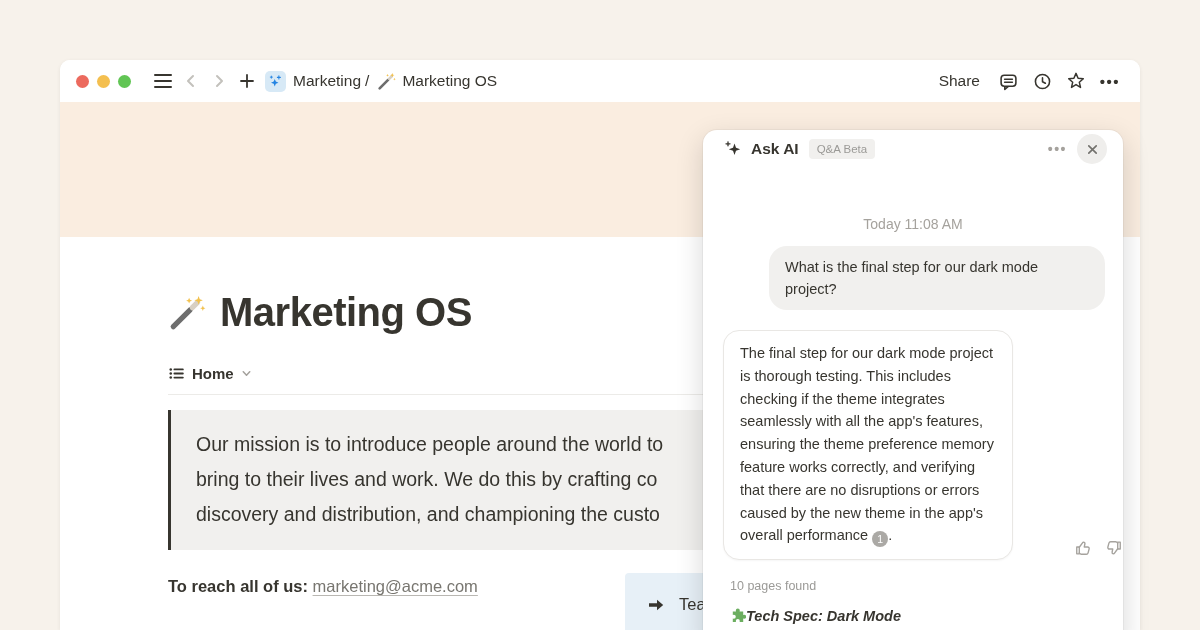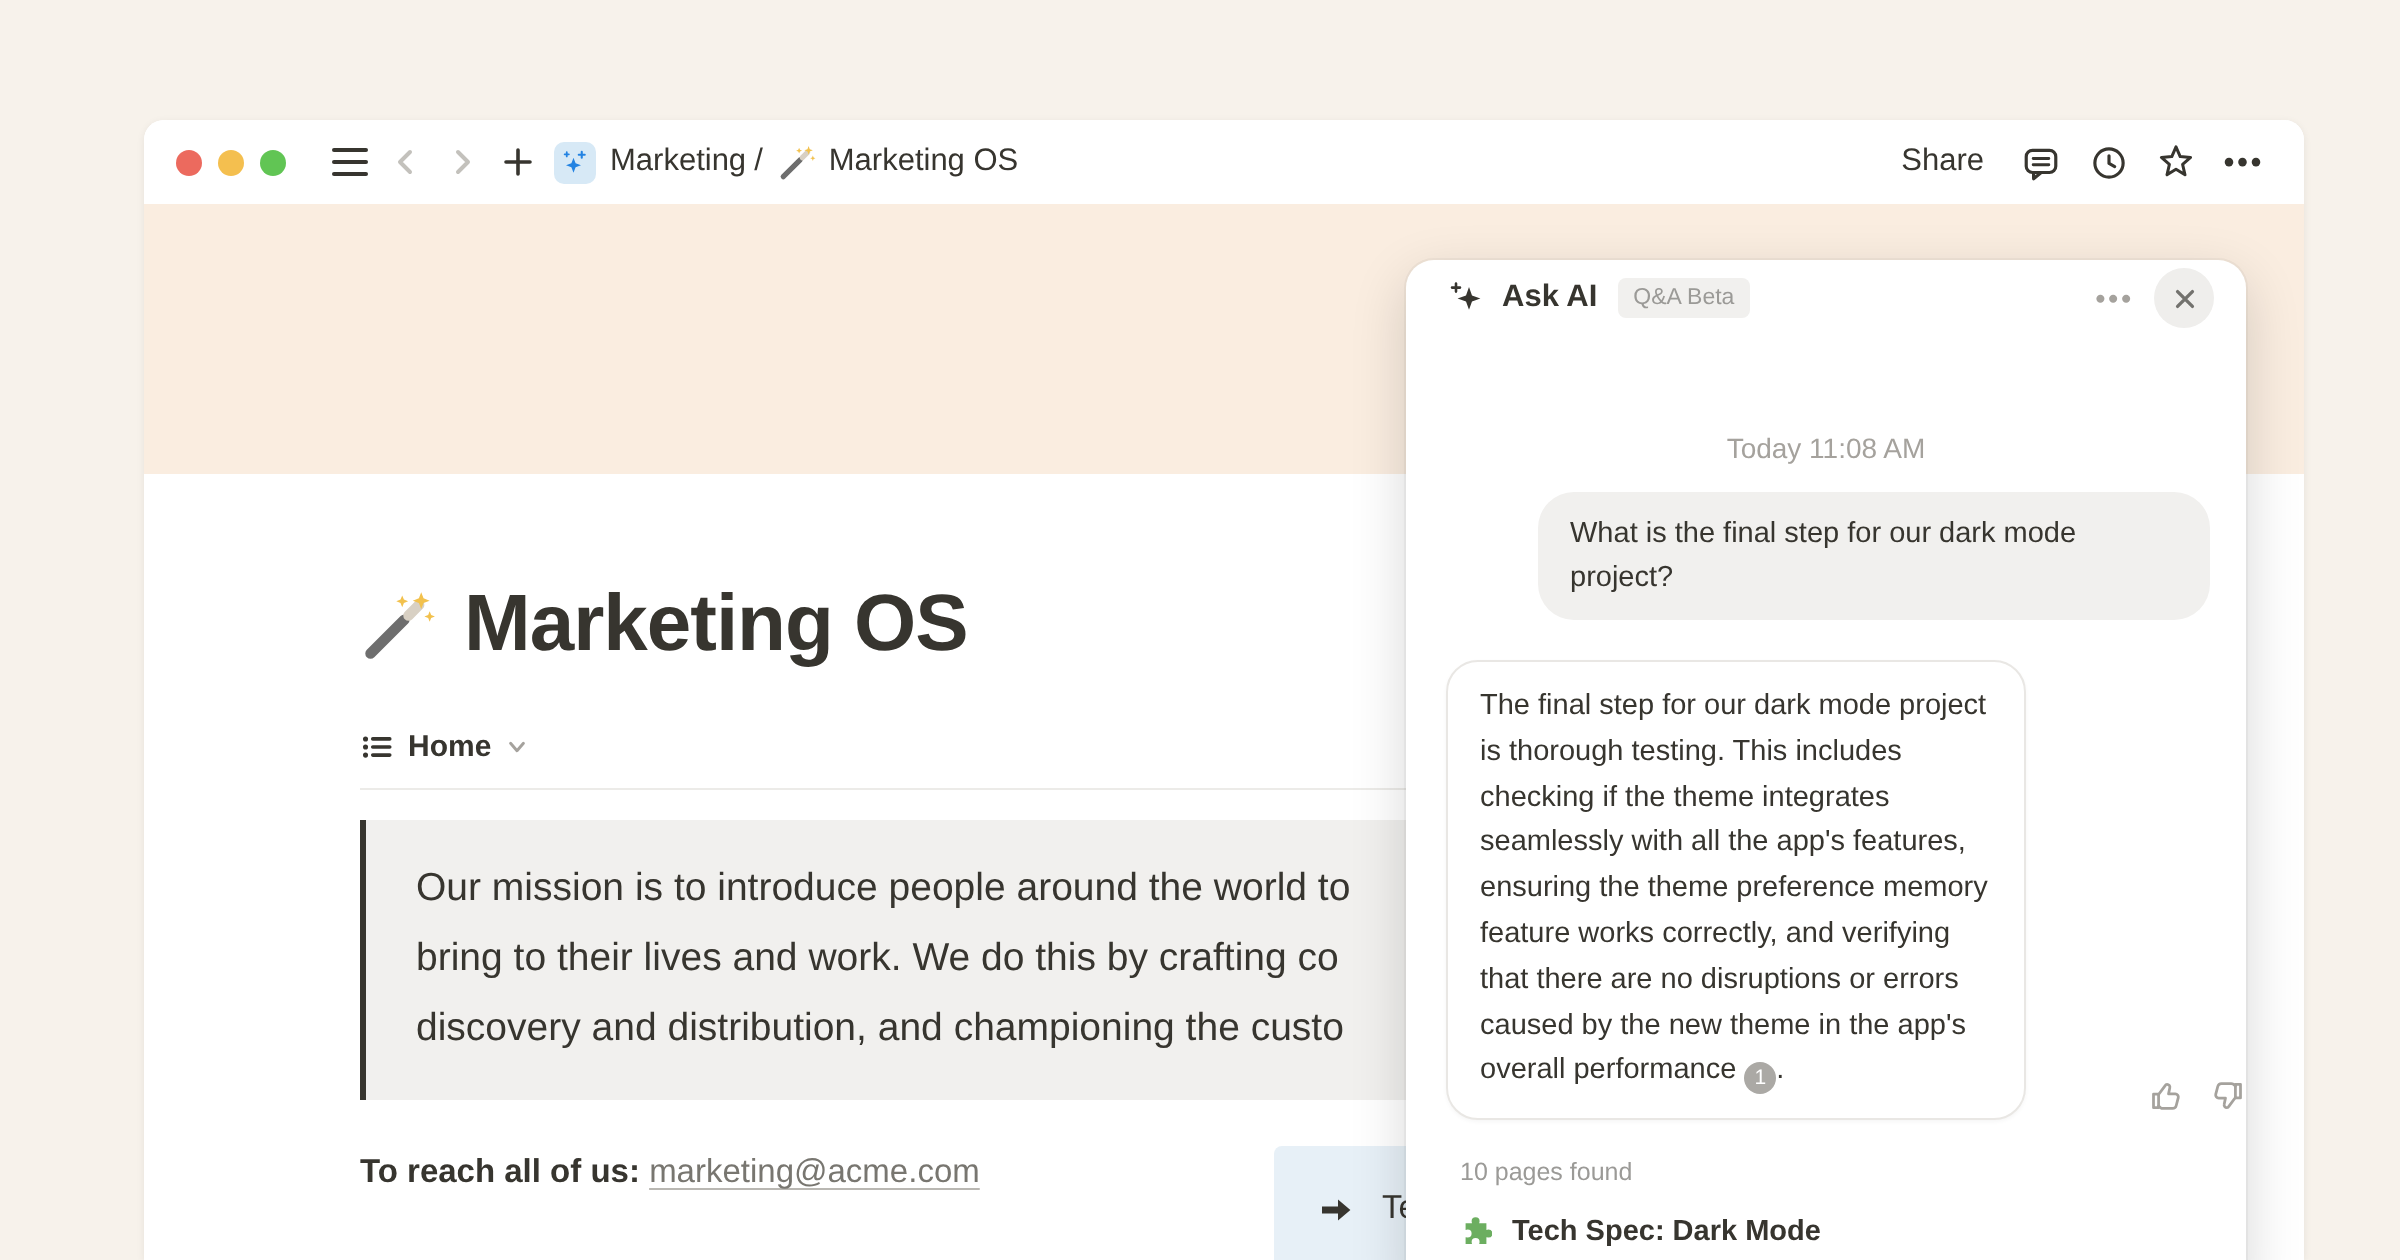--- a/index.html
+++ b/index.html
@@ -1,21 +1,21 @@
 <!DOCTYPE html>
 <html><head>
 <meta charset="utf-8">
 <style>
   * { margin:0; padding:0; box-sizing:border-box; }
   html,body { width:1200px; height:630px; overflow:hidden; }
   body { background:#F7F2EB; font-family:"Liberation Sans", sans-serif; color:#37352F; position:relative; }
 
   
   .window { position:absolute; left:60px; top:60px; width:1080px; height:570px;
-            background:#fff; border-radius:10px 10px 0 0; box-shadow:0 1px 4px rgba(0,0,0,.07); overflow:hidden;margin-left:12px; }
+            background:#fff; border-radius:10px 10px 0 0; box-shadow:0 1px 4px rgba(0,0,0,.07); overflow:hidden; }
 
   .toolbar { height:42px; display:flex; align-items:center; padding:0 16px; background:#fff; position:relative; z-index:2; }
   .traffic { display:flex; gap:8px; margin-right:18px; }
   .traffic span { width:13px; height:13px; border-radius:50%; display:block; }
   .t-red{background:#EC6A5E;} .t-yellow{background:#F4BF4F;} .t-green{background:#61C554;}
   .tb-btn { display:flex; align-items:center; justify-content:center; width:28px; height:28px; border-radius:4px; cursor:pointer; }
   .hamburger { display:flex; flex-direction:column; gap:3.5px; }
   .hamburger i { display:block; width:18px; height:2.2px; background:#37352F; border-radius:1px; }
   .crumb-ai-icon { width:21px; height:21px; border-radius:5px; background:#D7E9F6; display:flex; align-items:center; justify-content:center; margin:0 7px 0 4px; }
   .crumb { font-size:15.5px; color:#37352F; cursor:pointer; white-space:nowrap; }
@@ -66,21 +66,21 @@
 
   .ai-row { display:flex; align-items:flex-end; margin-top:20px; padding-left:20px;gap:48px; }
   .ai-bubble { background:#fff; border:1px solid #E9E7E4; box-shadow:0 1px 2px rgba(0,0,0,.04);
                border-radius:16px; padding:11px 16px 12px; width:323px; font-size:14.5px; line-height:22.8px; color:#37352F; }
   .citation { display:inline-flex; align-items:center; justify-content:center; width:16px; height:16px; border-radius:50%;
               background:#ABA9A5; color:#fff; font-size:10.5px; vertical-align:-2.5px; cursor:pointer; }
   .feedback { display:flex; gap:13px; margin:0 0 3px 13px; }
   .feedback svg { cursor:pointer; }
 
   .pages-found { color:#9B9A97; font-size:12.5px; margin:19px 0 0 27px; }
-  .result-row { display:flex; align-items:center; gap:10px; margin:15px 0 0 27px; font-size:14.5px; font-weight:700; cursor:pointer; }
+  .result-row { display:flex; align-items:center; gap:0; margin:15px 0 0 27px; font-size:14.5px; font-weight:700; cursor:pointer;font-style:italic; }
 
   svg { display:block; flex:none; }
 </style>
 </head>
 <body>
 
 <div class="window">
 
   <div class="toolbar">
     <div class="traffic">

